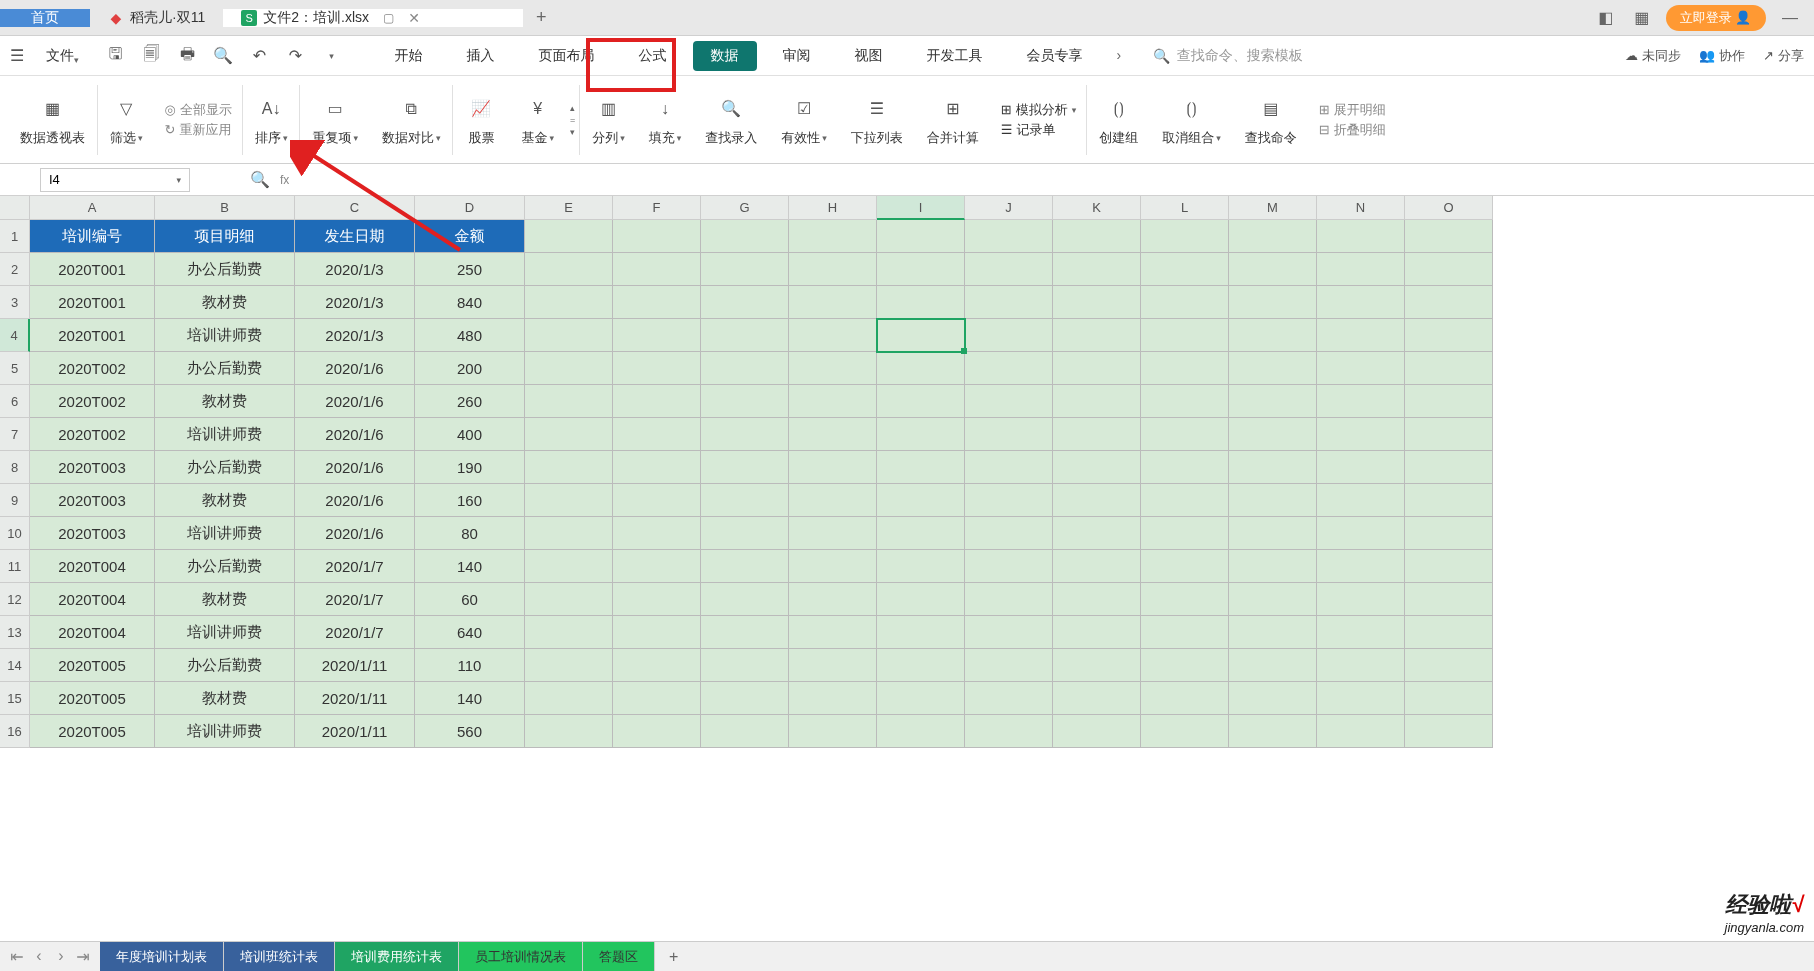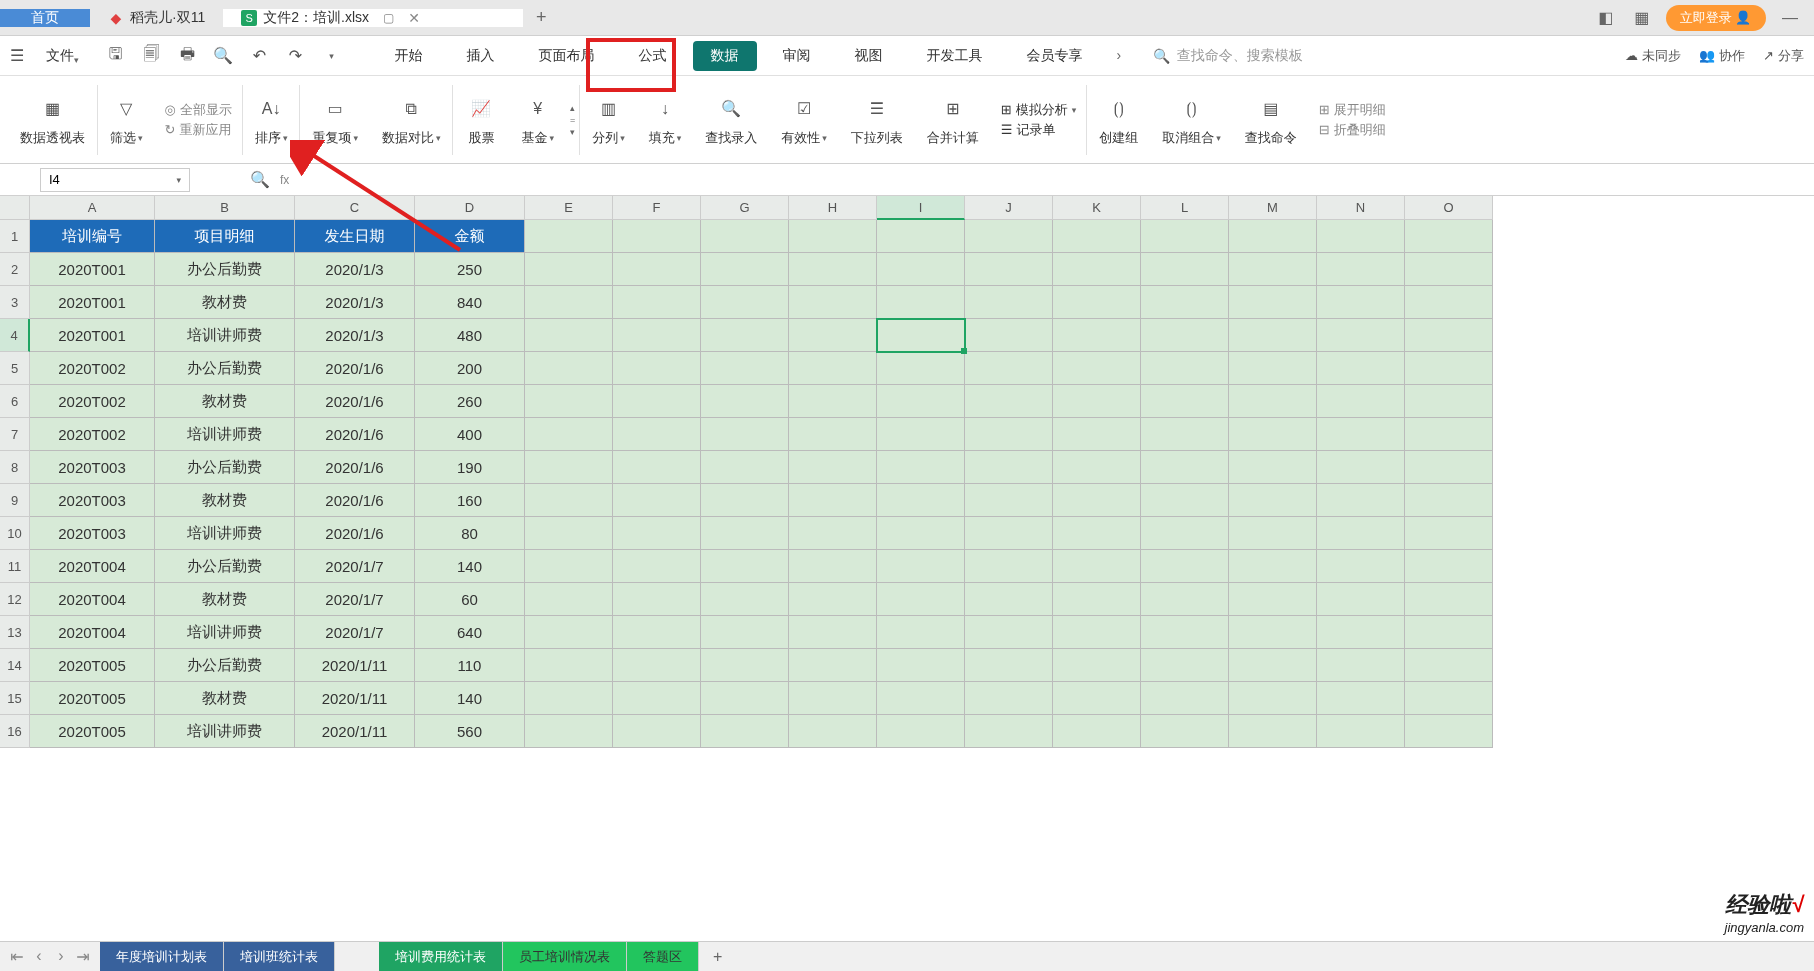--- a/index.html
+++ b/index.html
@@ -69,21 +69,21 @@
 .cell.empty { background: #d7ead7; }
 .cell.th { background: #1e6bb8; color: #fff; font-weight: 500; }
 .cell.selected { outline: 2px solid #1fa463; outline-offset: -1px; background: #d7ead7; position: relative; }
 .cell.selected::after { content: ''; position: absolute; right: -3px; bottom: -3px; width: 6px; height: 6px; background: #1fa463; }
 
 
 .sheet-tabs { position: absolute; bottom: 0; left: 0; right: 0; height: 30px; display: flex; align-items: center; background: #f0f0f0; border-top: 1px solid #ccc; }
 .st-nav { display: flex; gap: 4px; padding: 0 8px; color: #888; }
 .st-nav span { width: 18px; text-align: center; cursor: pointer; }
 .st-tab { padding: 6px 16px; font-size: 13px; cursor: pointer; border-right: 1px solid #ccc; background: #38619c; color: #fff; }
-.st-tab.active { background: #1fa463; color: #fff; margin-left: 44px; }
+.st-tab.active { background: #1fa463; color: #fff; }
 .st-tab.plain { background: #22c55e; color: #333; }
 .st-add { padding: 0 14px; color: #666; font-size: 16px; }
 
 
 .watermark { position: absolute; right: 10px; bottom: 36px; text-align: center; font-family: Arial; }
 .watermark .t1 { font-size: 22px; font-weight: bold; font-style: italic; color: #222; }
 .watermark .t1 .chk { color: #d00; }
 .watermark .t2 { font-size: 13px; font-style: italic; font-weight: normal; color: #222; }
 </style>
 </head>

